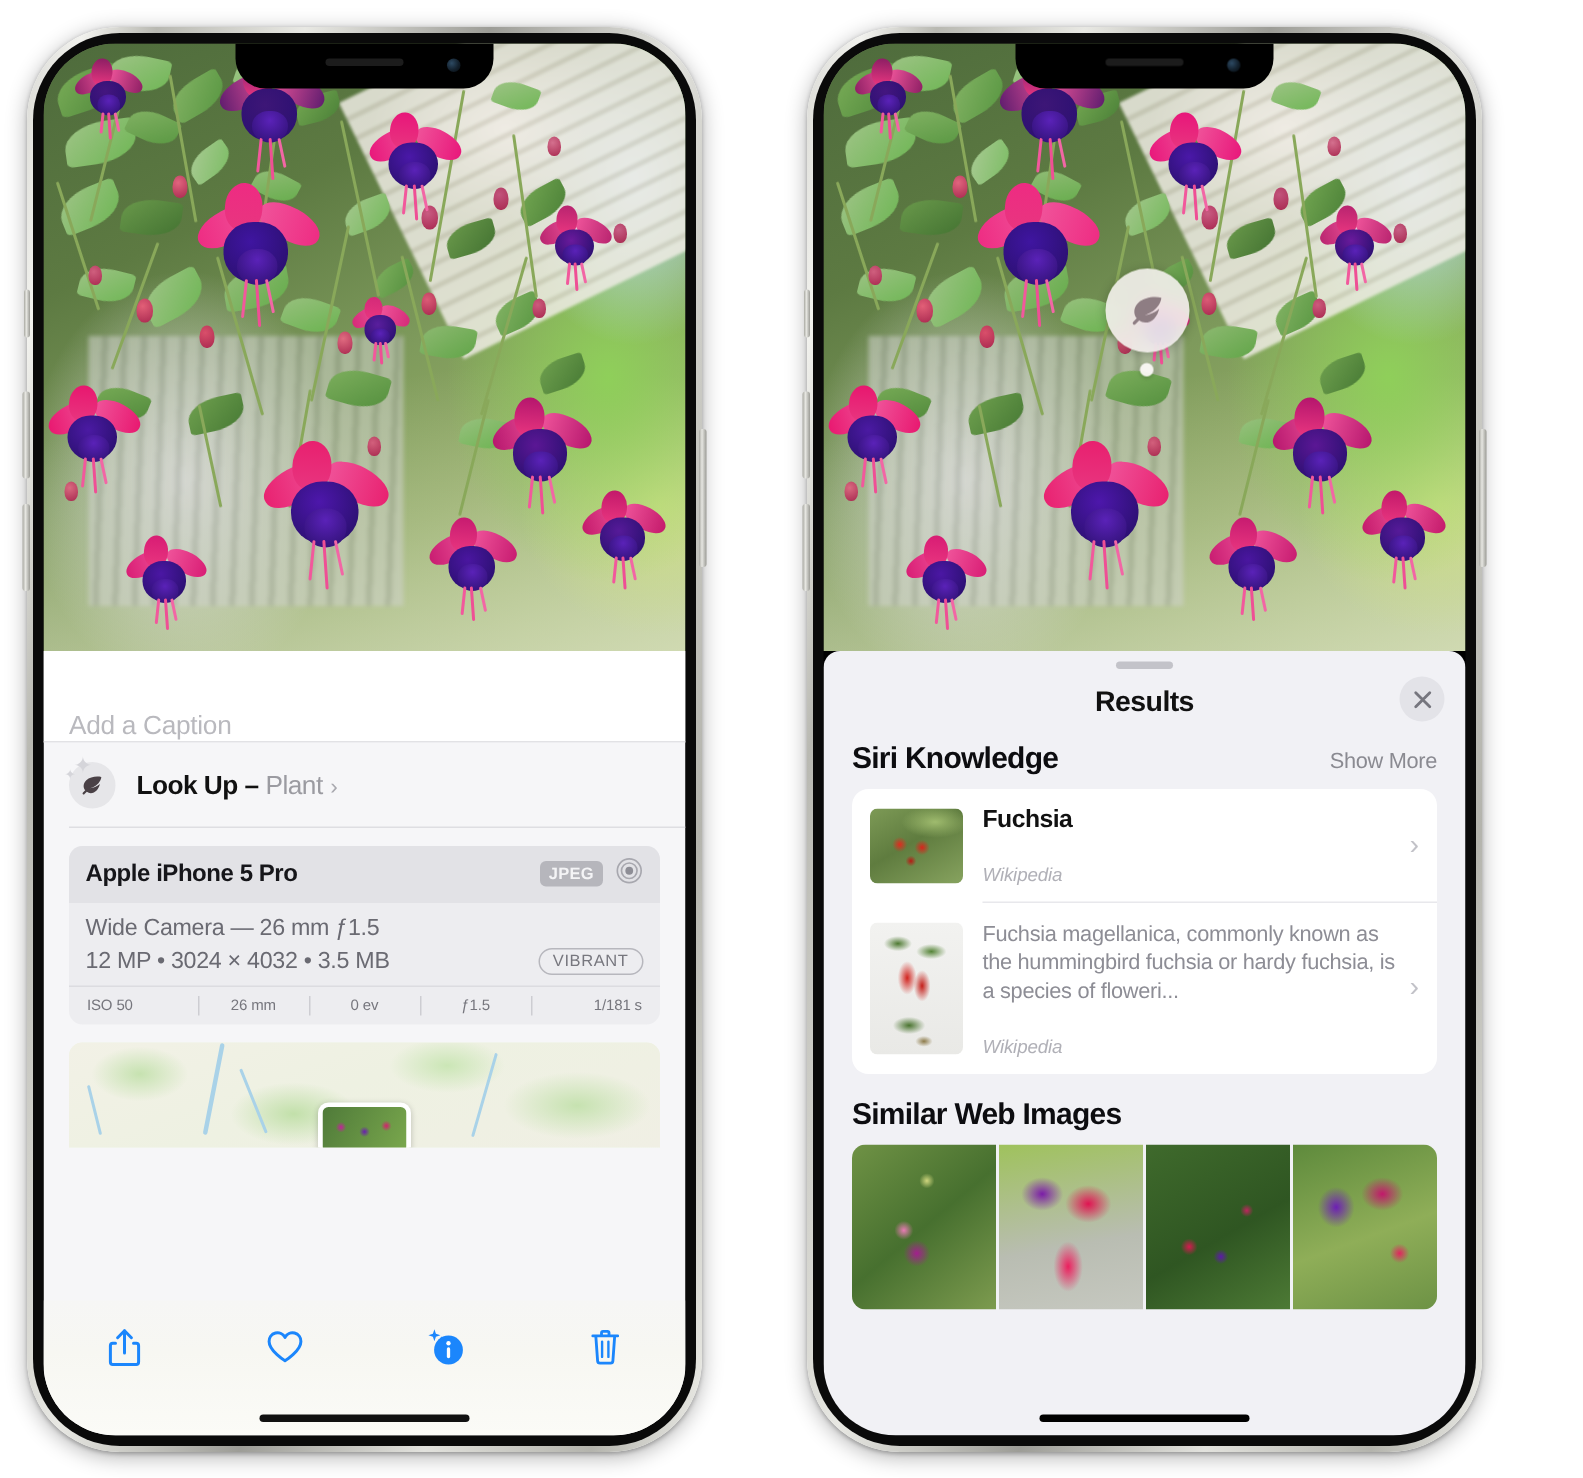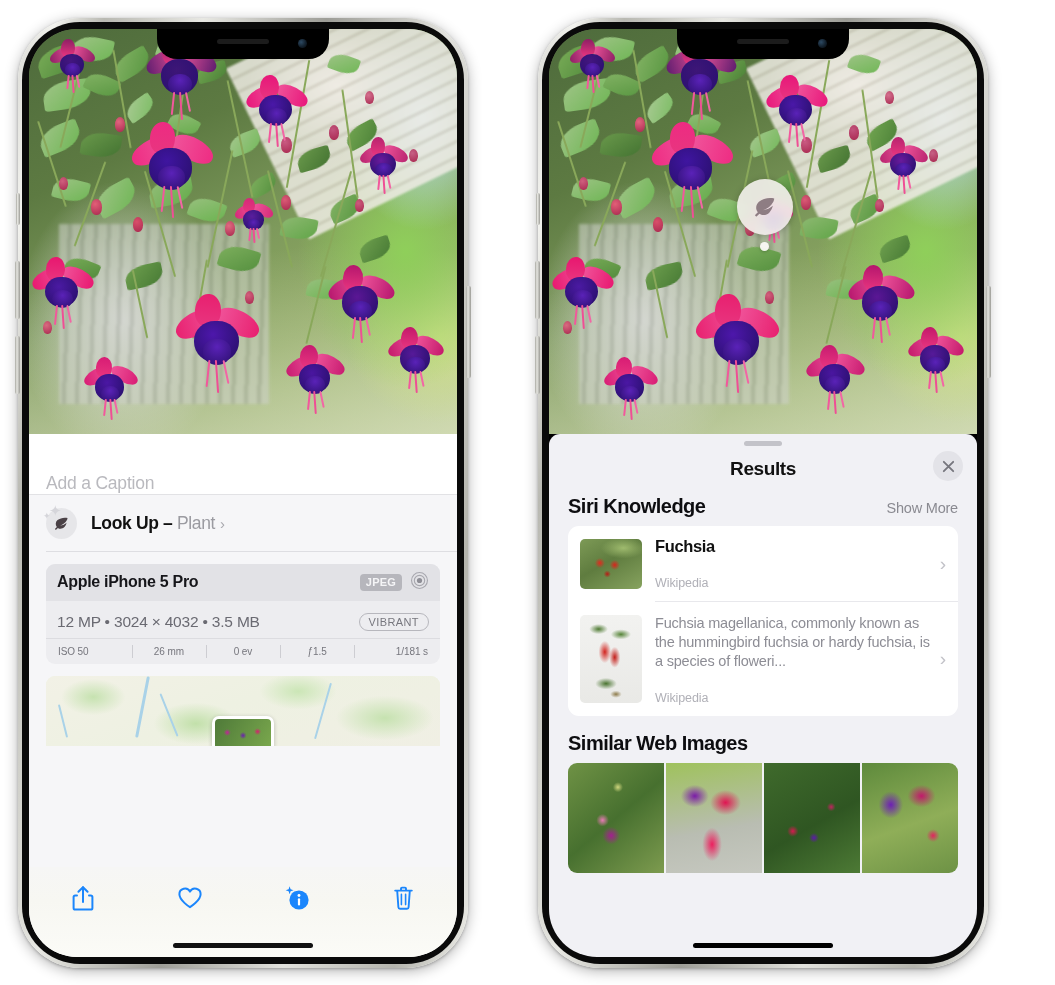--- a/index.html
+++ b/index.html
@@ -184,21 +184,21 @@
       radial-gradient(ellipse 9px 16px at 40% 42%,#d2241f 0%,rgba(210,36,31,0) 70%),
       radial-gradient(ellipse 8px 15px at 56% 48%,#c41f1a 0%,rgba(196,31,26,0) 70%),
       radial-gradient(ellipse 13px 7px at 30% 16%,#4e7a32 0%,rgba(78,122,50,0) 72%),
       radial-gradient(ellipse 14px 7px at 66% 22%,#558437 0%,rgba(85,132,55,0) 72%),
       radial-gradient(ellipse 15px 8px at 42% 78%,#4a7430 0%,rgba(74,116,48,0) 72%),
       radial-gradient(ellipse 8px 5px at 58% 90%,#8d7b4a 0%,rgba(141,123,74,0) 72%),
       linear-gradient(180deg,#f2f2f0 0%,#e9e9e6 100%);}
   .ktxt{margin-left:13px;flex:1;min-width:0;}
   .ktitle{font-size:16.5px;font-weight:bold;color:#111;letter-spacing:-.35px;}
   .kdesc{font-size:14.5px;color:#8d8d95;line-height:1.33;margin-top:1px;letter-spacing:-.2px;}
-  .ksrc{font-size:12.5px;color:#b0b0b7;margin-top:20px;letter-spacing:-.1px;}
+  .ksrc{font-size:12.5px;color:#b0b0b7;margin-top:20px;letter-spacing:-.1px;font-style:italic;}
   .kchev{color:#c2c2c8;font-size:19px;margin-left:6px;flex:none;}
   .card-sep{height:.5px;background:#e8e8ec;margin-left:87px;}
 
   .simg-row{display:flex;gap:2px;margin:0 19px;border-radius:9px;overflow:hidden;}
   .simg{flex:1;height:110px;}
   .si1{background:
       radial-gradient(circle 13px at 45% 66%,#a31f8e 0%,rgba(163,31,142,0) 68%),
       radial-gradient(circle 9px at 36% 52%,#e87bb4 0%,rgba(232,123,180,0) 70%),
       radial-gradient(circle 7px at 52% 22%,#cfd67e 0%,rgba(207,214,126,0) 72%),
       linear-gradient(140deg,#6f9245 0%,#47702f 50%,#7d9b4f 100%);}
@@ -463,20 +463,21 @@
             <span>
               <svg width="19" height="19" viewBox="0 0 22 22">
                 <circle cx="11" cy="11" r="9.2" fill="none" stroke="#a8a8af" stroke-width="1.3"></circle>
                 <circle cx="11" cy="11" r="6" fill="none" stroke="#a8a8af" stroke-width="1.3"></circle>
                 <circle cx="11" cy="11" r="3" fill="#8e8e96"></circle>
               </svg>
             </span>
           </span>
         </div>
         <div class="exif-body">
+          <div class="exif-l1">Wide Camera — 26 mm ƒ1.5</div>
           <div class="exif-l2">
             <span class="t">12 MP • 3024 × 4032 • 3.5 MB</span>
             <span class="pill-vibrant">VIBRANT</span>
           </div>
         </div>
         <div class="exif-foot" id="exif-foot">
             <span class="cell">ISO 50</span>
             <span class="vsep"></span>
             <span class="cell">26 mm</span>
             <span class="vsep"></span>

